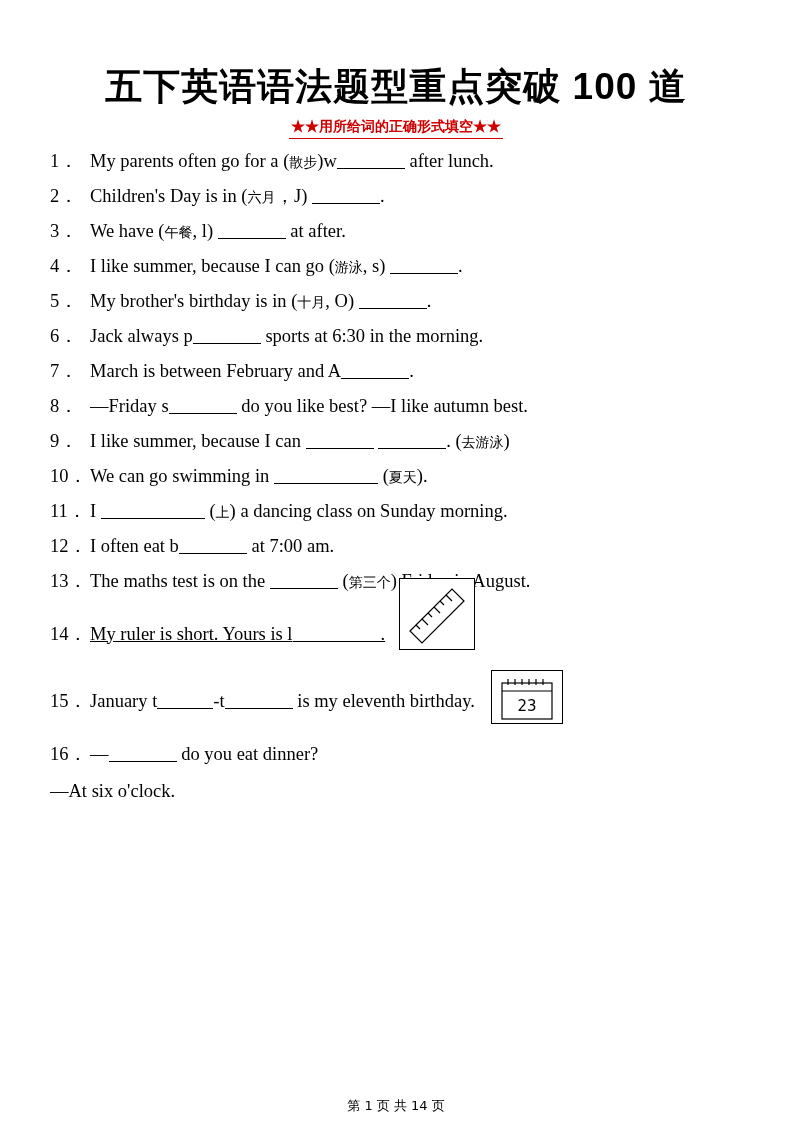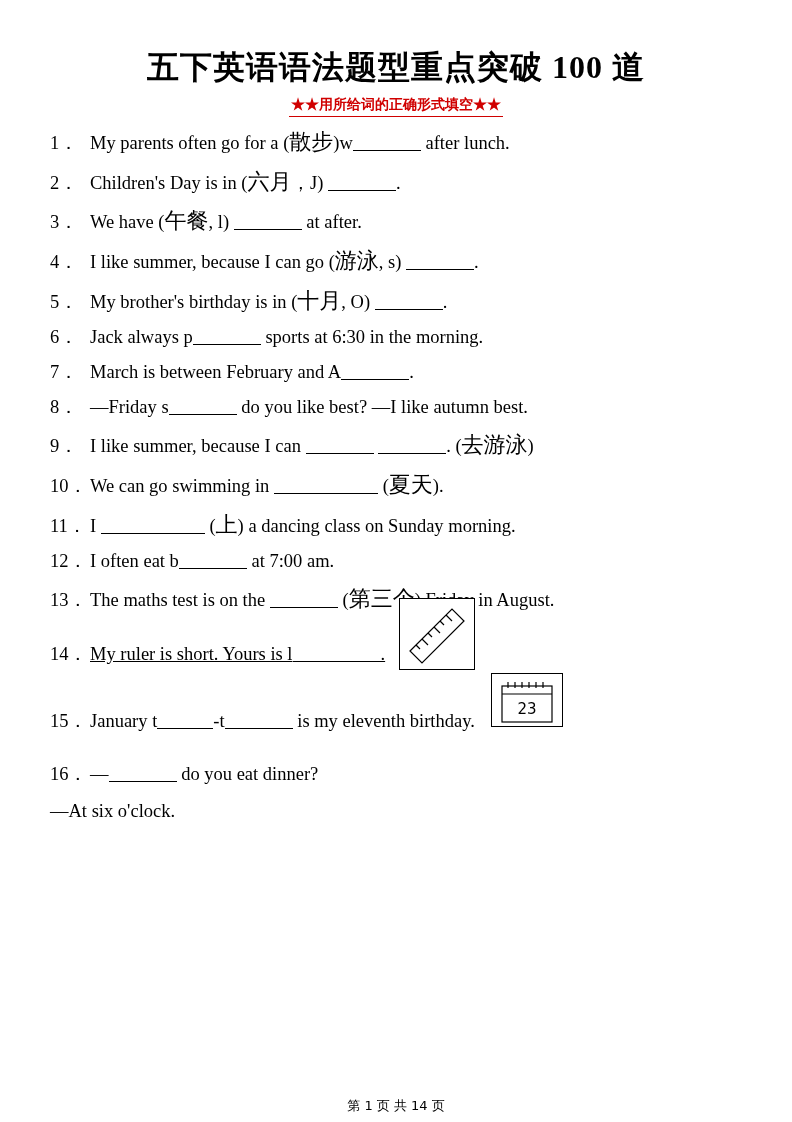--- a/index.html
+++ b/index.html
@@ -17,25 +17,25 @@
   }
   .page {
     width: 792px;
     height: 1122px;
     position: relative;
     box-sizing: border-box;
     padding: 38px 48px 0 48px;
   }
   .doc-title {
     text-align: center;
-    font-size: 32px;
+    font-size: 37px;
     font-weight: bold;
     letter-spacing: 1px;
-    margin: 8px 0 6px 0;
-    font-family: Liberation Serif, serif;
+    margin: 24px 0 6px 0;
+    font-family: Liberation Sans, sans-serif;
   }
   .section-heading {
     text-align: center;
     color: #d00000;
     font-size: 14px;
     font-weight: bold;
     margin: 2px 0 10px 0;
     display: block;
   }
   .section-heading .inner {
@@ -52,21 +52,21 @@
   }
   .q .num {
     display: inline-block;
     min-width: 40px;
     text-align: left;
   }
   .blank-s { display:inline-block; border-bottom:1px solid #000; width:56px; vertical-align:-2px; }
   .blank-m { display:inline-block; border-bottom:1px solid #000; width:68px; vertical-align:-2px; }
   .blank-l { display:inline-block; border-bottom:1px solid #000; width:88px; vertical-align:-2px; }
   .blank-xl { display:inline-block; border-bottom:1px solid #000; width:104px; vertical-align:-2px; }
-  .cn { font-family: Liberation Sans, sans-serif; font-size: 22px; }
+  .cn { font-family: Liberation Sans, sans-serif; font-size: 14px; }
   .q-row { display: flex; align-items: flex-start; }
   .q-row .q { flex: 0 0 auto; }
   .fig {
     border: 1px solid #000;
     background: #fff;
     display: inline-block;
     position: relative;
     box-sizing: border-box;
   }
   .fig-ruler { width: 76px; height: 72px; }
@@ -134,21 +134,21 @@
       </div>
       <div class="q-row" style="margin-bottom: 18px;">
         <div class="q" style="margin-top: 18px; text-decoration: underline;"><span class="num">14．</span><span>My ruler is short. Yours is l</span><span class="blank-l"></span><span>.</span></div>
         <span class="fig fig-ruler" style="margin-left: 14px; margin-top: -26px;"><svg width="74" height="70" viewBox="0 0 74 70">
             <g stroke="#000" stroke-width="1.2" fill="none">
               <path d="M10 52 L52 10 L64 22 L22 64 Z"></path>
               <path d="M16 46 L20 50 M22 40 L28 46 M28 34 L32 38 M34 28 L40 34 M40 22 L44 26 M46 16 L52 22"></path>
             </g>
           </svg></span>
       </div>
-      <div class="q-row" style="margin-bottom: 18px;">
+      <div class="q-row" style="margin-bottom: 18px; align-items: flex-end;">
         <div class="q" style="margin-top: 14px;"><span class="num">15．</span><span>January t</span><span class="blank-s"></span><span>-t</span><span class="blank-m"></span><span> is my eleventh birthday.</span></div>
         <span class="fig fig-cal" style="margin-left: 16px; margin-top: -22px;"><svg width="70" height="60" viewBox="0 0 70 60">
             <g stroke="#000" stroke-width="1.2" fill="none">
               <rect x="10" y="12" width="50" height="36"></rect>
               <line x1="10" y1="20" x2="60" y2="20"></line>
               <line x1="16" y1="8" x2="16" y2="14"></line>
               <line x1="23" y1="8" x2="23" y2="14"></line>
               <line x1="30" y1="8" x2="30" y2="14"></line>
               <line x1="37" y1="8" x2="37" y2="14"></line>
               <line x1="44" y1="8" x2="44" y2="14"></line>

